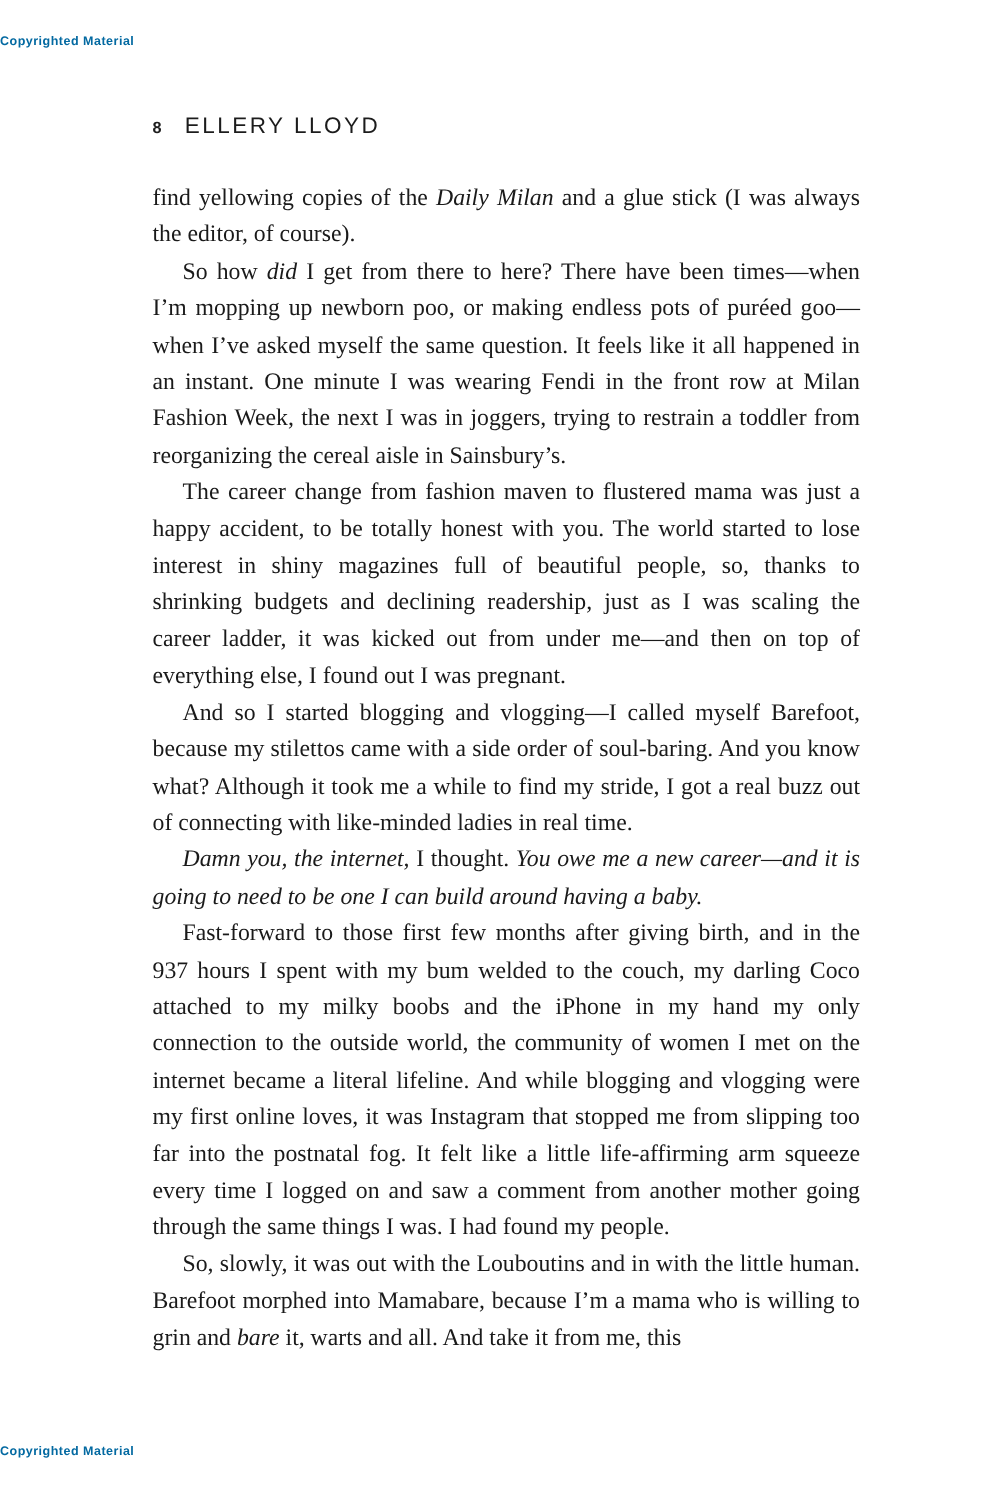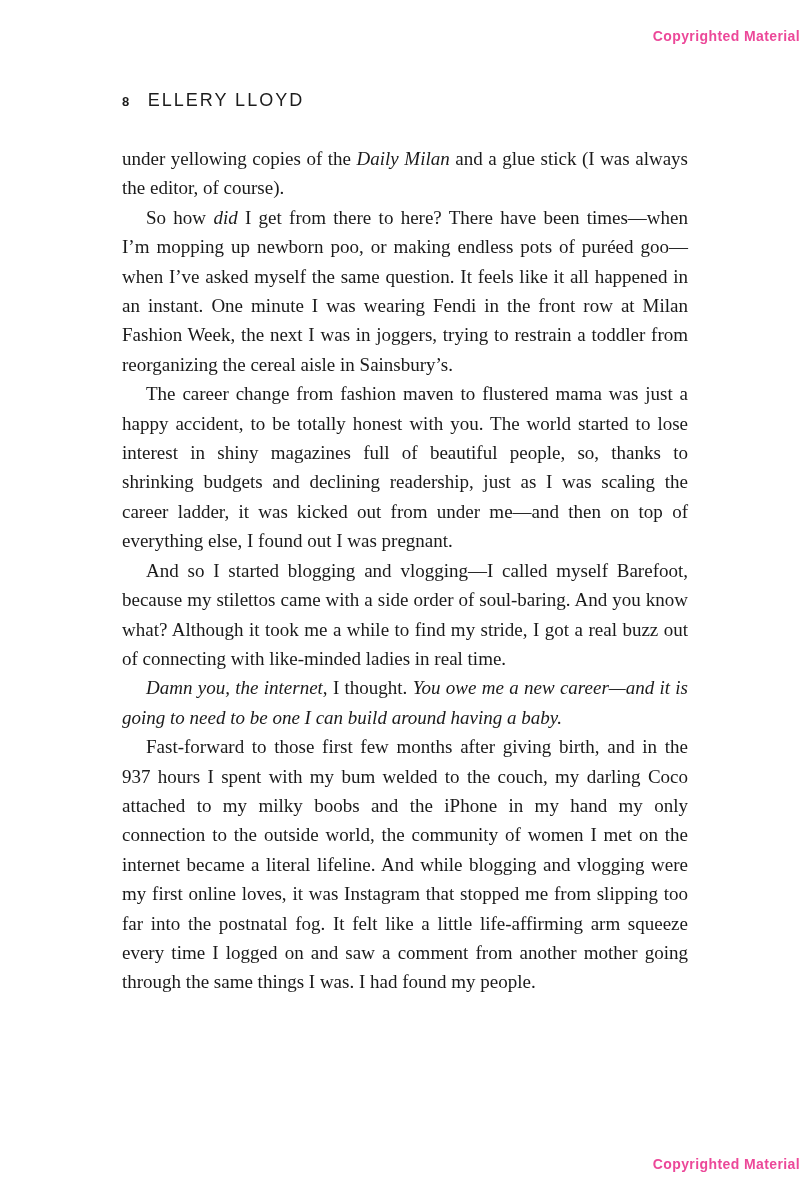--- a/index.html
+++ b/index.html
@@ -13,26 +13,26 @@
     height: 1199px;
     background: #ffffff;
     overflow: hidden;
     font-family: "Liberation Serif", serif;
     color: #1a1a1a;
   }
   .notice {
     position: absolute;
     left: 0;
     width: 100%;
-    text-align: right;
+    text-align: left;
     font-family: "Liberation Sans", sans-serif;
     font-weight: bold;
-    font-size: 14px;
+    font-size: 10px;
     letter-spacing: 0.4px;
-    color: #ec4899;
+    color: #0369a1;
   }
   .notice.top { top: 28px; }
   .notice.bottom { top: 1156px; }
   .running-header {
     position: absolute;
     top: 90px;
     left: 122px;
     display: flex;
     align-items: baseline;
     gap: 18px;
@@ -74,22 +74,23 @@
 
 <div class="page">
   <div class="notice top">Copyrighted Material</div>
 
   <div class="running-header">
     <span class="pagenum">8</span>
     <span class="title">ELLERY LLOYD</span>
   </div>
 
   <div class="body-text">
-      <p class=""><span>under yellowing copies of the </span><span class="it">Daily Milan</span><span> and a glue stick (I was always the editor, of course).</span></p>
+      <p class=""><span>find yellowing copies of the </span><span class="it">Daily Milan</span><span> and a glue stick (I was always the editor, of course).</span></p>
       <p class="indent"><span>So how </span><span class="it">did</span><span> I get from there to here? There have been times—when I’m mopping up newborn poo, or making endless pots of puréed goo—when I’ve asked myself the same question. It feels like it all happened in an instant. One minute I was wearing Fendi in the front row at Milan Fashion Week, the next I was in joggers, trying to restrain a toddler from reorganizing the cereal aisle in Sainsbury’s.</span></p>
       <p class="indent"><span>The career change from fashion maven to flustered mama was just a happy accident, to be totally honest with you. The world started to lose interest in shiny magazines full of beautiful people, so, thanks to shrinking budgets and declining readership, just as I was scaling the career ladder, it was kicked out from under me—and then on top of everything else, I found out I was pregnant.</span></p>
       <p class="indent"><span>And so I started blogging and vlogging—I called myself Barefoot, because my stilettos came with a side order of soul-baring. And you know what? Although it took me a while to find my stride, I got a real buzz out of connecting with like-minded ladies in real time.</span></p>
       <p class="indent"><span class="it">Damn you, the internet</span><span>, I thought. </span><span class="it">You owe me a new career—and it is going to need to be one I can build around having a baby.</span></p>
       <p class="indent"><span>Fast-forward to those first few months after giving birth, and in the 937 hours I spent with my bum welded to the couch, my darling Coco attached to my milky boobs and the iPhone in my hand my only connection to the outside world, the community of women I met on the internet became a literal lifeline. And while blogging and vlogging were my first online loves, it was Instagram that stopped me from slipping too far into the postnatal fog. It felt like a little life-affirming arm squeeze every time I logged on and saw a comment from another mother going through the same things I was. I had found my people.</span></p>
+      <p class="indent"><span>So, slowly, it was out with the Louboutins and in with the little human. Barefoot morphed into Mamabare, because I’m a mama who is willing to grin and </span><span class="it">bare</span><span> it, warts and all. And take it from me, this</span></p>
     </div>
 
   <div class="notice bottom">Copyrighted Material</div>
 </div>
 
 </body></html>

